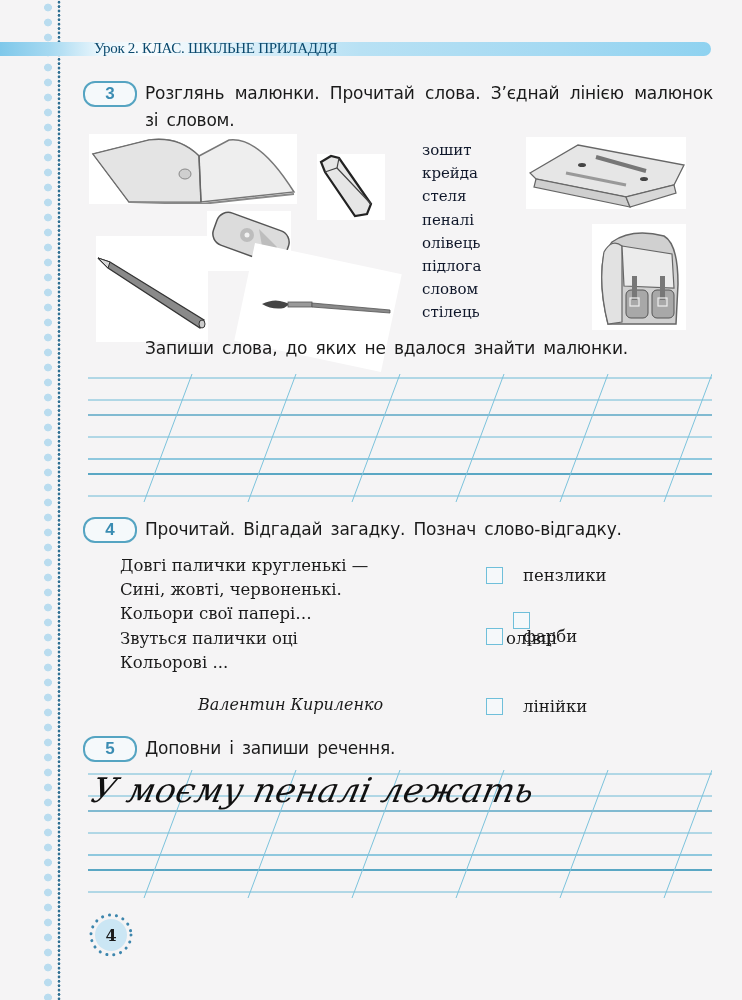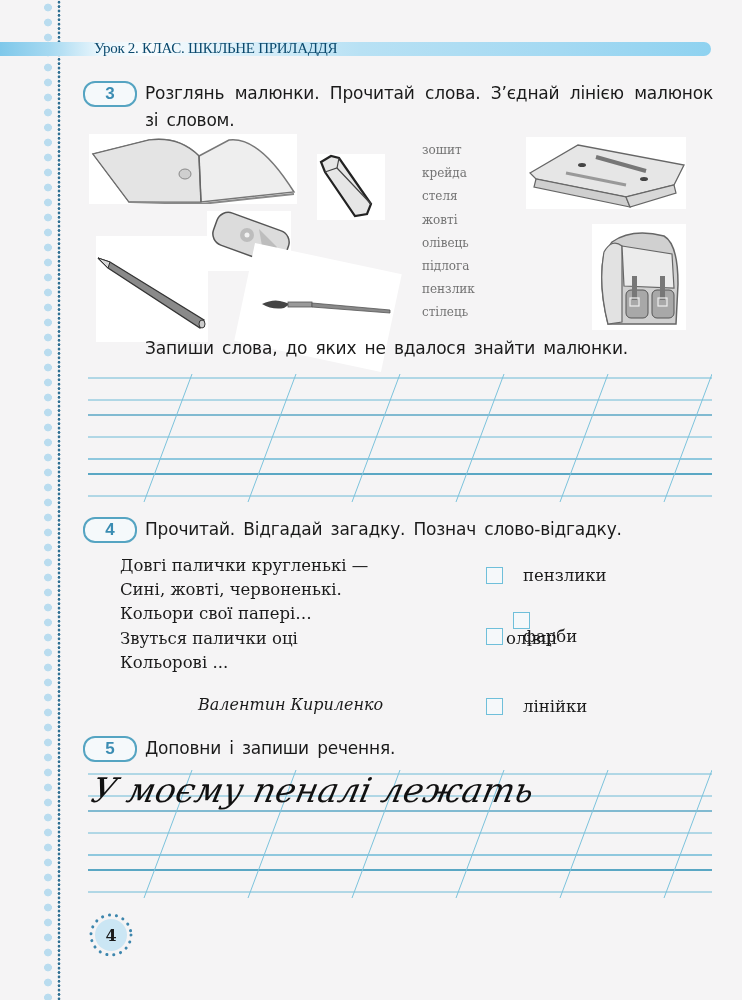--- a/index.html
+++ b/index.html
@@ -13,21 +13,21 @@
     background-image: radial-gradient(circle, #2f6f92 1.2px, transparent 1.7px);
     background-size:4px 4.4px; }
   
   .header-bar { position:absolute; left:0; top:42px; width:711px; height:14px; border-radius:0 7px 7px 0;
     background: linear-gradient(90deg, #7fc8ea 0px, #a6d9f1 50px, #eaf6fc 100px, #f8fbfd 150px, #dff1fa 230px, #b8e1f4 360px, #a4d9f2 560px, #8fd2f0 711px); }
   .header-title { position:absolute; left:94px; top:40px; font-size:15px; color:#0c4a6e; letter-spacing:-0.3px; font-family:Liberation Serif, serif; }
   .badge { position:absolute; width:50px; height:22px; border:2px solid #55a4c2; border-radius:12px;
     display:flex; align-items:center; justify-content:center; font-size:17px; font-weight:bold; color:#3b8db3; background:#f5f9fb; font-family:"Liberation Sans", sans-serif; }
   .instr { position:absolute; font-size:17px; color:#1a1a1a; font-family:"DejaVu Sans", sans-serif; letter-spacing:-0.2px; word-spacing:3px; }
   .pic { position:absolute; background:#ffffff; }
-  .wordlist { position:absolute; left:422px; top:139px; font-family:"DejaVu Serif", serif; font-size:12px; line-height:23.2px; color:#737373; }
+  .wordlist { position:absolute; left:422px; top:139px; font-family:"DejaVu Serif", serif; font-size:15px; line-height:23.2px; color:#0f172a; }
   .ruled { position:absolute; left:88px; width:624px; overflow:hidden; }
   .poem { position:absolute; left:120px; top:554px; font-family:"DejaVu Serif", serif; font-size:16.5px; line-height:24.2px; color:#1a1a1a; }
   .author { position:absolute; left:190px; top:695px; font-family:"DejaVu Serif", serif; font-style:italic; font-size:16px; color:#1a1a1a;margin-left:8px; }
   .option { position:absolute; left:470px; display:flex; align-items:center;padding-left:16px; }
   .cbox { width:17px; height:17px; border:1.5px solid #6fbfda; background:#f5f8fa; box-sizing:border-box; }
   .opt-label { margin-left:20px; font-family:"DejaVu Serif", serif; font-size:16.5px; color:#1a1a1a; }
   .handwriting { position:absolute; left:88px; top:770px; font-family:"DejaVu Serif", serif; font-style:italic; font-size:34px; color:#111; letter-spacing:0px; transform:skewX(-12deg); transform-origin:left bottom; }
   .page-num { position:absolute; left:88px; top:912px; width:46px; height:46px; border-radius:50%;
     display:flex; align-items:center; justify-content:center; }
   .page-num-inner { width:32px; height:32px; border-radius:50%; background:#cbe6f4; display:flex; align-items:center; justify-content:center;
@@ -109,24 +109,24 @@
     <rect x="68" y="52" width="5" height="24" fill="#777"></rect>
     <rect x="38" y="74" width="9" height="8" fill="none" stroke="#eee" stroke-width="1.2"></rect>
     <rect x="66" y="74" width="9" height="8" fill="none" stroke="#eee" stroke-width="1.2"></rect>
   </svg>
 </div>
 
 <div class="wordlist">
   <div>зошит</div>
   <div>крейда</div>
   <div>стеля</div>
-  <div>жовті</div>
+  <div>пеналі</div>
   <div>олівець</div>
   <div>підлога</div>
-  <div>пензлик</div>
+  <div>словом</div>
   <div>стілець</div>
 </div>
 
 <div class="instr" style="left:145px; top:338px;">Запиши слова, до яких не вдалося знайти малюнки.</div>
 
 <div class="ruled" style="top:370px; height:134px;">
   <svg width="624" height="134" viewBox="0 0 624 134">
     <g stroke="#6dbad6" stroke-width="1">
       <line x1="0" y1="8" x2="624" y2="8"></line>
       <line x1="0" y1="30" x2="624" y2="30"></line>

